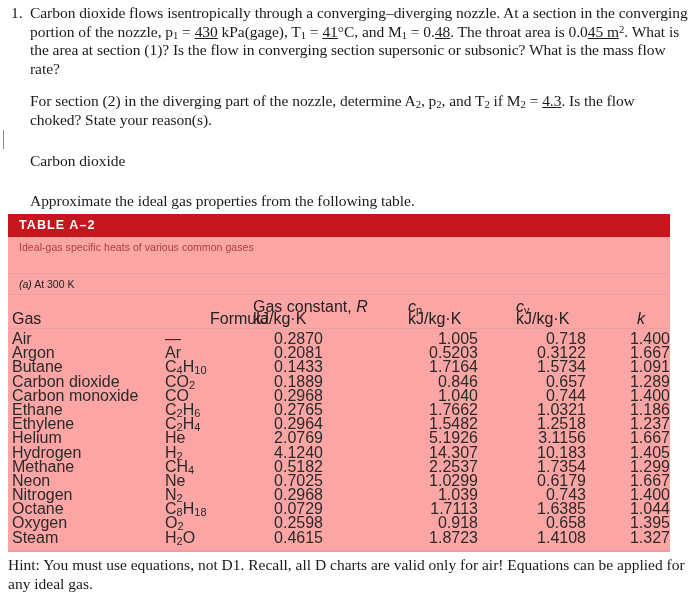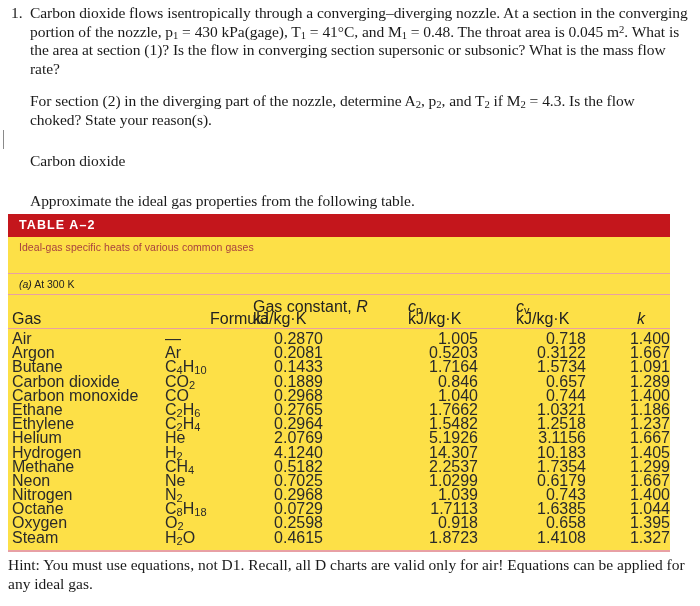--- a/index.html
+++ b/index.html
@@ -41,41 +41,41 @@
     font-size: 15.5px;
     line-height: 18.6px;
     text-align: left;
     margin: 0;
     letter-spacing: -0.05px;
   }
   .para.p2 { margin-top: 14px; }
   .para.p3 { margin-top: 22px; }
   .para.p4 { margin-top: 22px; }
 
-  .u { text-underline-offset: 1px; }
+  .u { text-decoration: underline; text-underline-offset: 1px; }
   sub { font-size: 69%; vertical-align: -0.22em; line-height: 0; }
   sup { font-size: 69%; vertical-align: 0.42em; line-height: 0; }
 
   
   .caret {
     position: absolute;
     left: 3px;
     top: 130px;
     width: 1px;
     height: 19px;
     background: #8a8a8a;
   }
 
   
   .table-wrap {
     position: absolute;
     left: 8px;
     top: 214px;
     width: 662px;
-    background: #fde047;
+    background: #fca5a5;
     border-bottom: 2px solid #e8a0a4;
     font-family: "Liberation Sans", sans-serif;
   }
   .tbl-titlebar {
     background: #c4161c;
     color: #ffffff;
     font-size: 12.5px;
     font-weight: bold;
     letter-spacing: 1.1px;
     padding: 4px 0 4px 11px;

